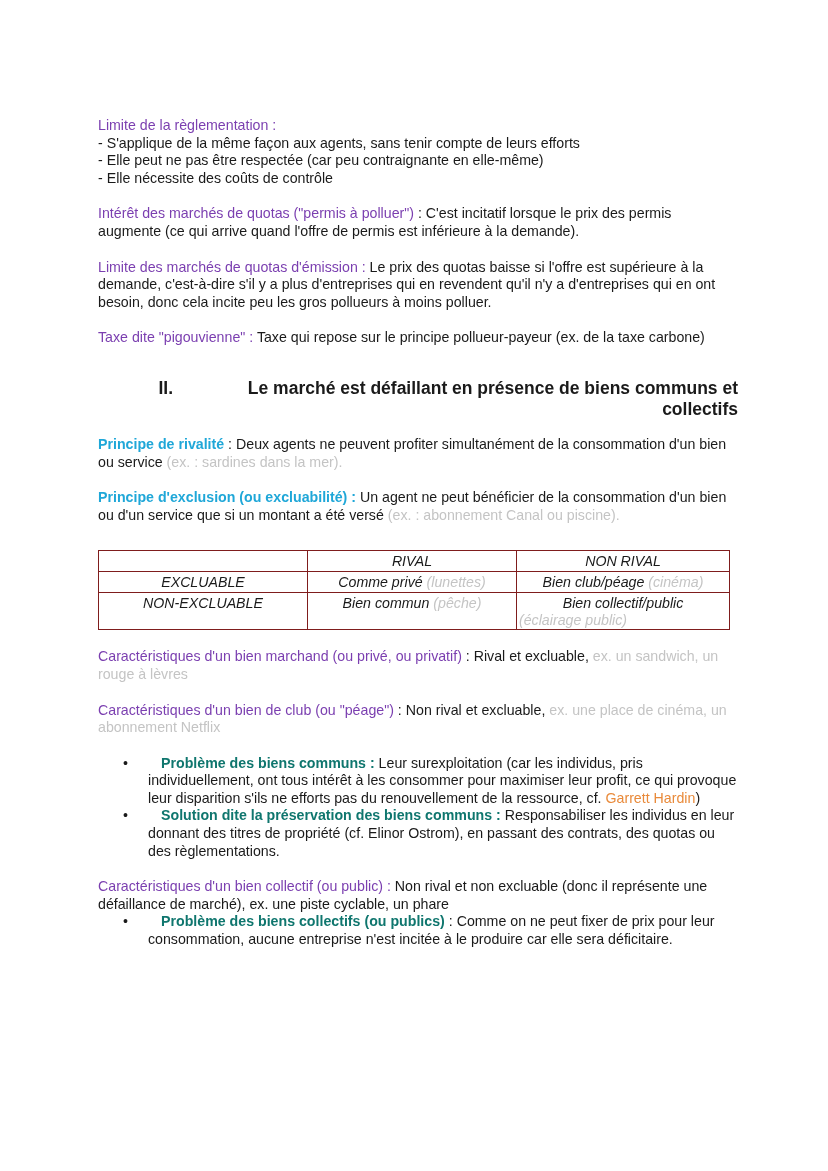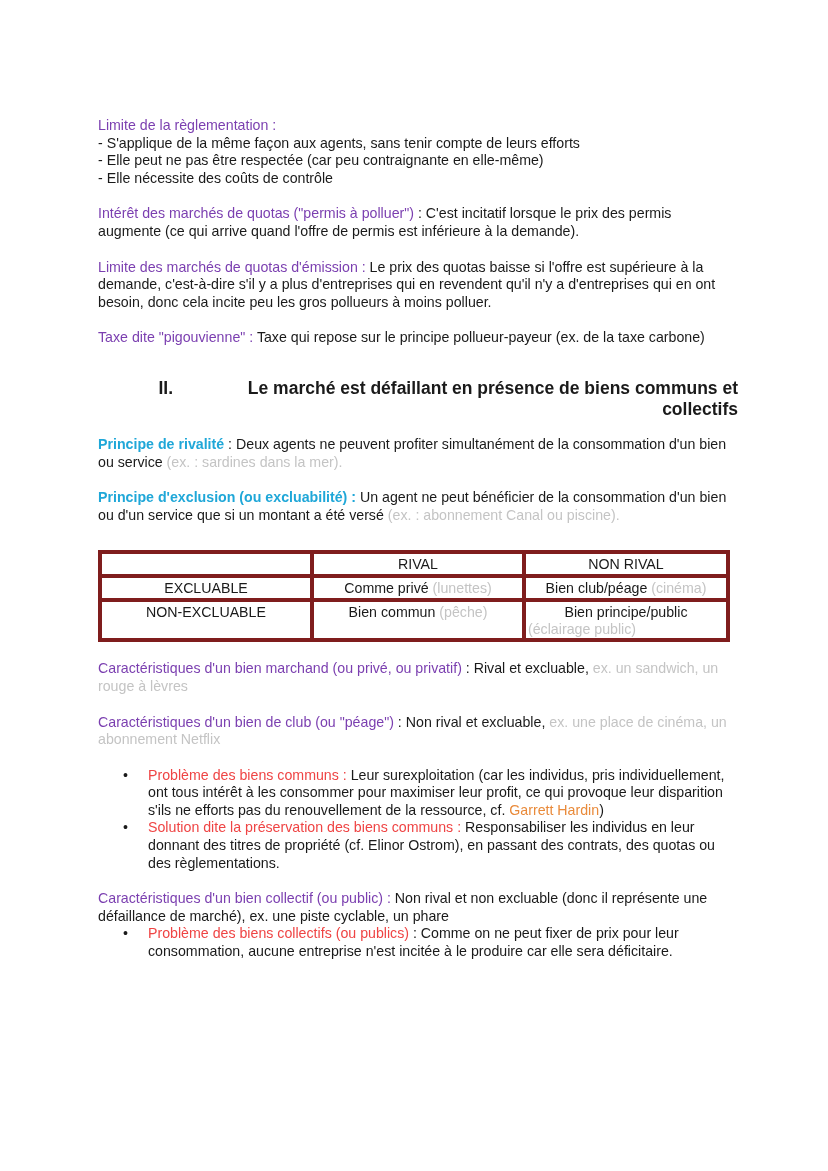--- a/index.html
+++ b/index.html
@@ -3,29 +3,29 @@
 <meta charset="utf-8">
 <style>
   html, body { margin: 0; padding: 0; background: #ffffff; }
   body { width: 828px; height: 1171px; position: relative; overflow: hidden;
          font-family: "Liberation Sans", sans-serif; font-size: 14.2px; color: #1a1a1a; }
   .page { position: absolute; left: 98px; top: 117px; width: 640px; }
   .p { line-height: 17.6px; margin: 0; }
   .purple { color: #7b3fb0; font-weight: normal; }
   .blue { color: #1fa7d8; font-weight: bold; }
   .grey { color: #c4c4c4; }
-  .yellow { color: #ef4444; font-weight: normal; }
+  .yellow { color: #0f766e; font-weight: bold; margin-left: 13px; }
   .orange { color: #e98a3a; }
   .gap { height: 18px; }
   h2 { font-size: 17.5px; font-weight: bold; margin: 0; line-height: 21px;
        display: flex; padding-left: 25px; text-align: right; }
   h2 .num { width: 50px; flex: none; }
   table { border-collapse: collapse; width: 632px; table-layout: fixed; }
-  td { border: 4px solid #7f1d1d; text-align: center; padding: 1px 4px 0 4px;
-       line-height: 19px; vertical-align: top; font-size: 14.2px; }
+  td { border: 1px solid #7f1d1d; text-align: center; padding: 1px 4px 0 4px;
+       line-height: 19px; vertical-align: top; font-size: 14.2px; font-style: italic; }
   td.c0 { width: 200px; }
   td.c1 { width: 200px; }
   td.multi { line-height: 17px; padding-top: 2px; padding-bottom: 0; }
   td.multi .second { display: block; text-align: left; margin-left: -2px; }
   ul { margin: 0; padding-left: 50px; }
   li { line-height: 17.6px; list-style: none; position: relative; }
   li .bullet { position: absolute; left: -25px; top: 0; }
 </style>
 </head>
 <body>
@@ -69,21 +69,21 @@
       <td>NON RIVAL</td>
     </tr>
     <tr>
       <td>EXCLUABLE</td>
       <td><span>Comme privé </span><span class="grey">(lunettes)</span></td>
       <td><span>Bien club/péage </span><span class="grey">(cinéma)</span></td>
     </tr>
     <tr>
       <td>NON-EXCLUABLE</td>
       <td><span>Bien commun </span><span class="grey">(pêche)</span></td>
-      <td class="multi"><span>Bien principe/public</span><span class="grey second">(éclairage public)</span></td>
+      <td class="multi"><span>Bien collectif/public</span><span class="grey second">(éclairage public)</span></td>
     </tr>
   </tbody>
     </table>
 
   <div style="height:18px"></div>
   <p class="p"><span class="purple">Caractéristiques d'un bien marchand (ou privé, ou privatif)</span><span> : Rival et excluable, </span><span class="grey">ex. un sandwich, un rouge à lèvres</span></p>
   <div class="gap"></div>
 
   <p class="p"><span class="purple">Caractéristiques d'un bien de club (ou "péage")</span><span> : Non rival et excluable, </span><span class="grey">ex. une place de cinéma, un abonnement Netflix</span></p>
   <div class="gap"></div>

